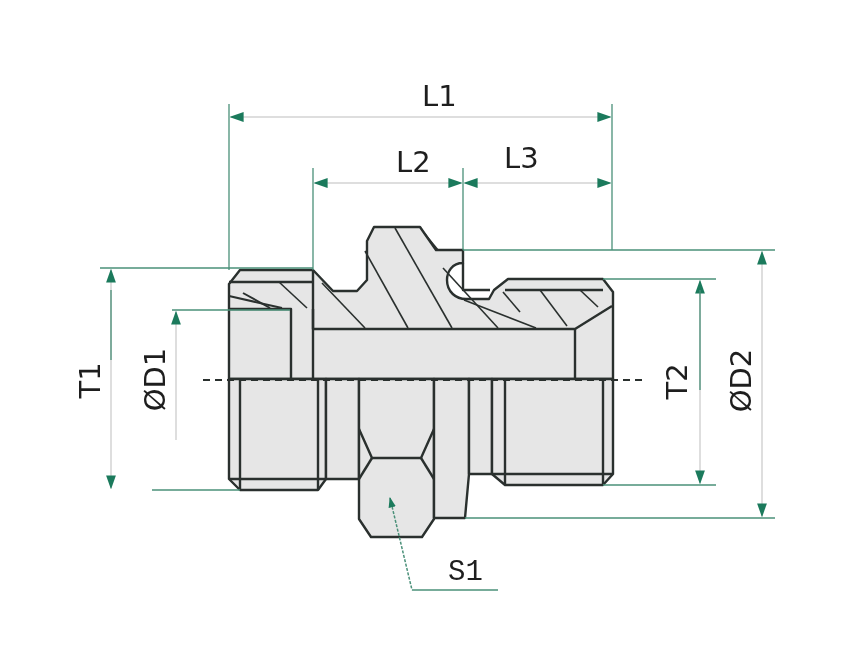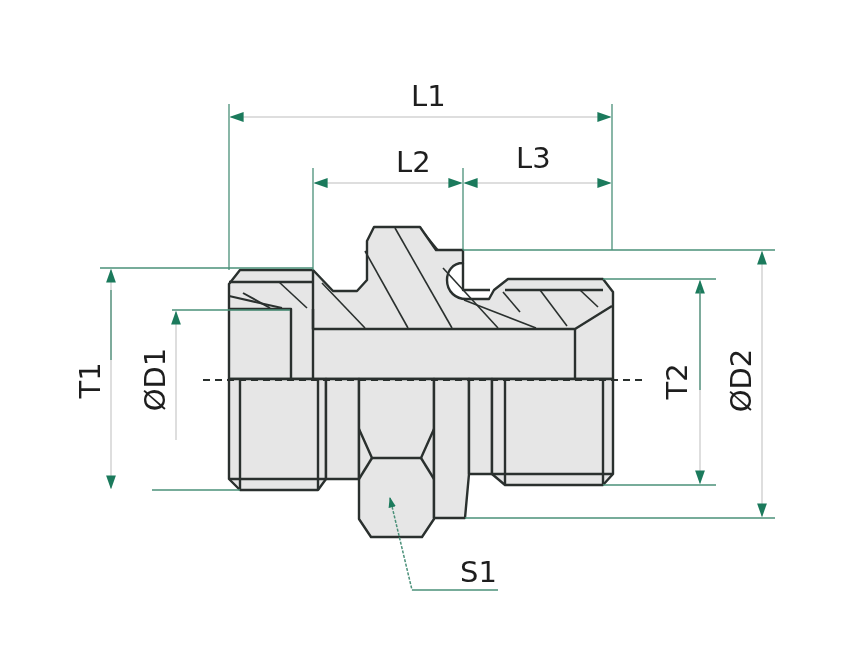--- a/index.html
+++ b/index.html
@@ -107,20 +107,20 @@
     <line x1="111" y1="290" x2="111" y2="360"></line>
     <line x1="700" y1="290" x2="700" y2="390"></line>
   </g>
 
   <g fill="none">
     <line x1="390" y1="498" x2="412" y2="590" stroke="#4a9079" stroke-width="1.5" stroke-dasharray="3,1.5" marker-start="url(#arr)"></line>
     <line x1="412" y1="590" x2="498" y2="590" stroke="#4a9079" stroke-width="1.3"></line>
   </g>
 </svg>
 
-<div class="label" style="left:411px; top:82px;text-align:center;">L1</div>
+<div class="label" style="left:422px; top:82px;text-align:center;">L1</div>
 <div class="label" style="left:396px; top:148px;">L2</div>
-<div class="label" style="left:516px; top:144px;text-align:center;">L3</div>
+<div class="label" style="left:504px; top:144px;text-align:center;">L3</div>
 <div class="label rot" style="left:72px; top:366px;">T1</div>
 <div class="label rot" style="left:124px; top:365px;">ØD1</div>
 <div class="label rot" style="left:659px; top:367px;">T2</div>
 <div class="label rot" style="left:710px; top:366px;">ØD2</div>
-<div class="label" style="left:460px; top:558px;">S1</div>
+<div class="label" style="left:448px; top:558px;font-family:Liberation Mono, monospace;">S1</div>
 
 </body></html>

